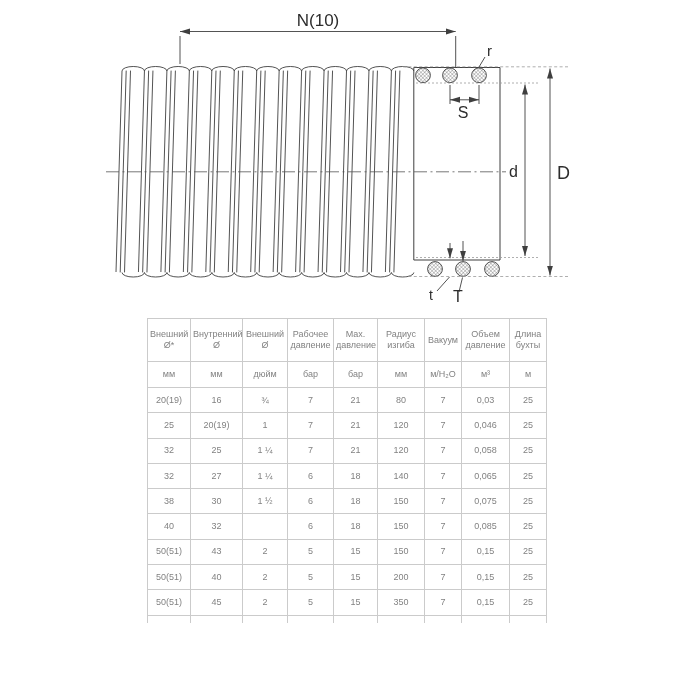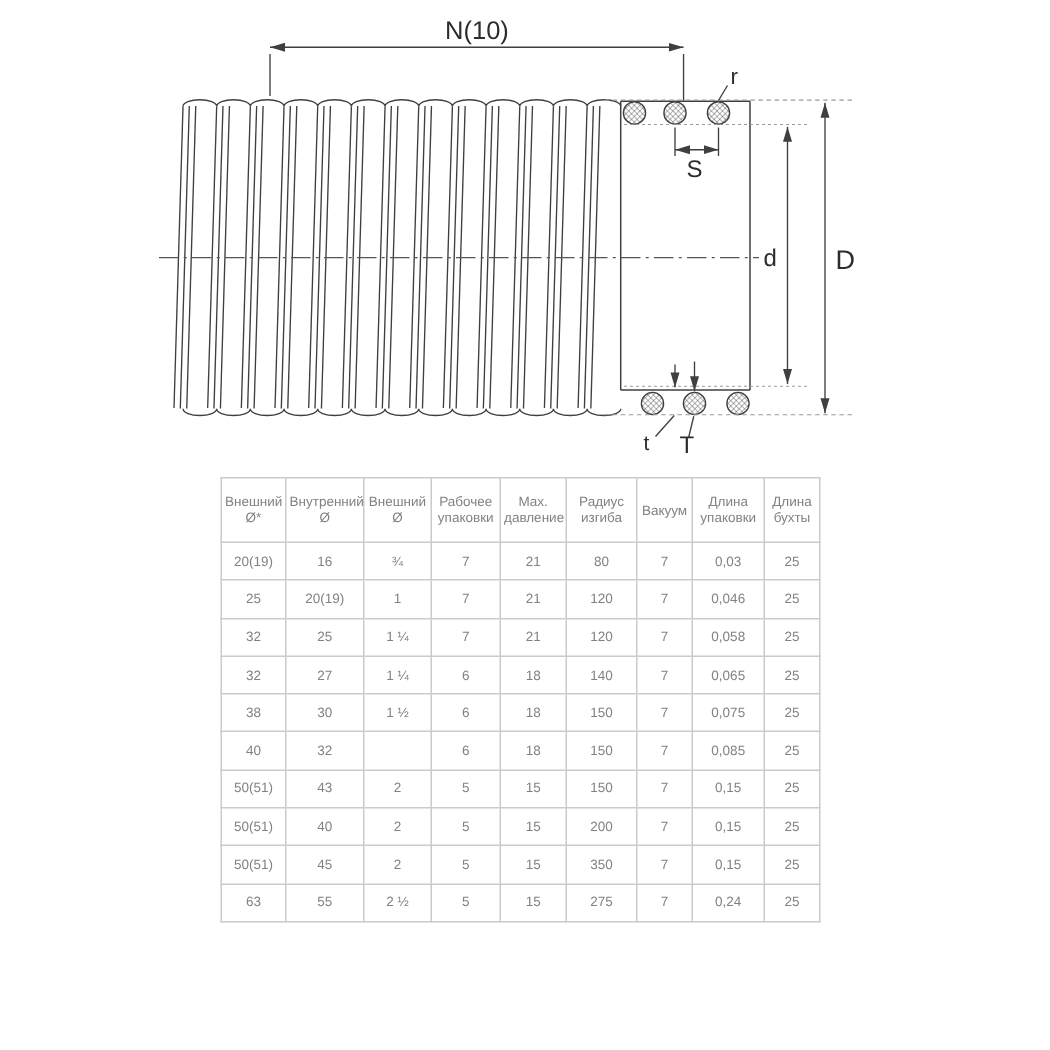--- a/index.html
+++ b/index.html
@@ -133,26 +133,37 @@
         <col style="width:47px">
       <col style="width:37px">
         <col style="width:48px">
         <col style="width:37px">
     </colgroup>
     <thead>
         <tr class="titles">
           <th>Внешний Ø*</th>
           <th>Внутренний Ø</th>
           <th>Внешний Ø</th>
-          <th>Рабочее упаковки</th>
+          <th>Рабочее давление</th>
           <th>Max. давление</th>
           <th>Радиус изгиба</th>
           <th>Вакуум</th>
-          <th>Длина упаковки</th>
+          <th>Объем давление</th>
           <th>Длина бухты</th>
+        </tr>
+        <tr class="units">
+          <th>мм</th>
+          <th>мм</th>
+          <th>дюйм</th>
+          <th>бар</th>
+          <th>бар</th>
+          <th>мм</th>
+          <th>м/H₂O</th>
+          <th>м³</th>
+          <th>м</th>
         </tr>
       </thead>
     <tbody>
         <tr>
           <td>20(19)</td>
           <td>16</td>
           <td>¾</td>
           <td>7</td>
           <td>21</td>
           <td>80</td>

